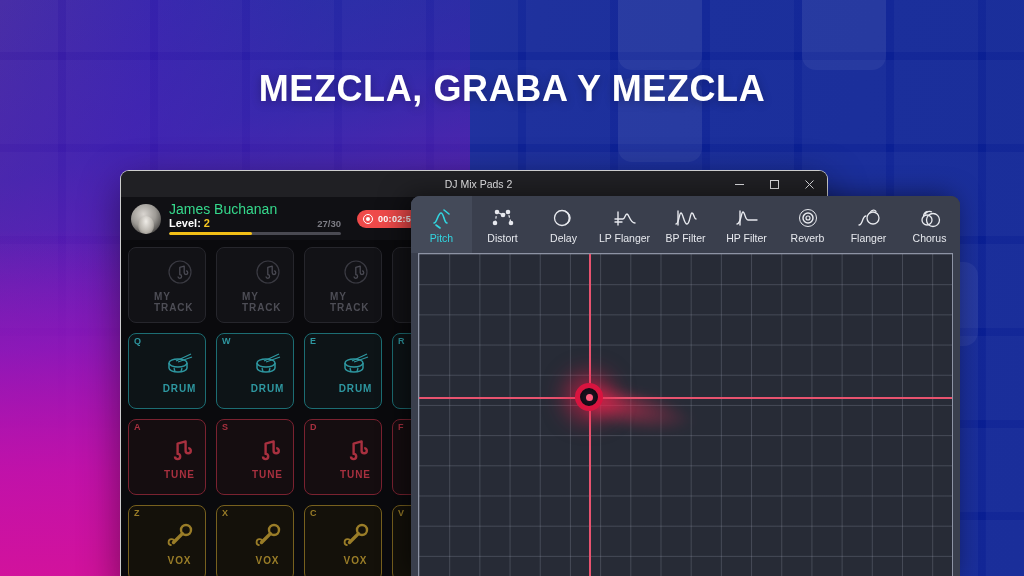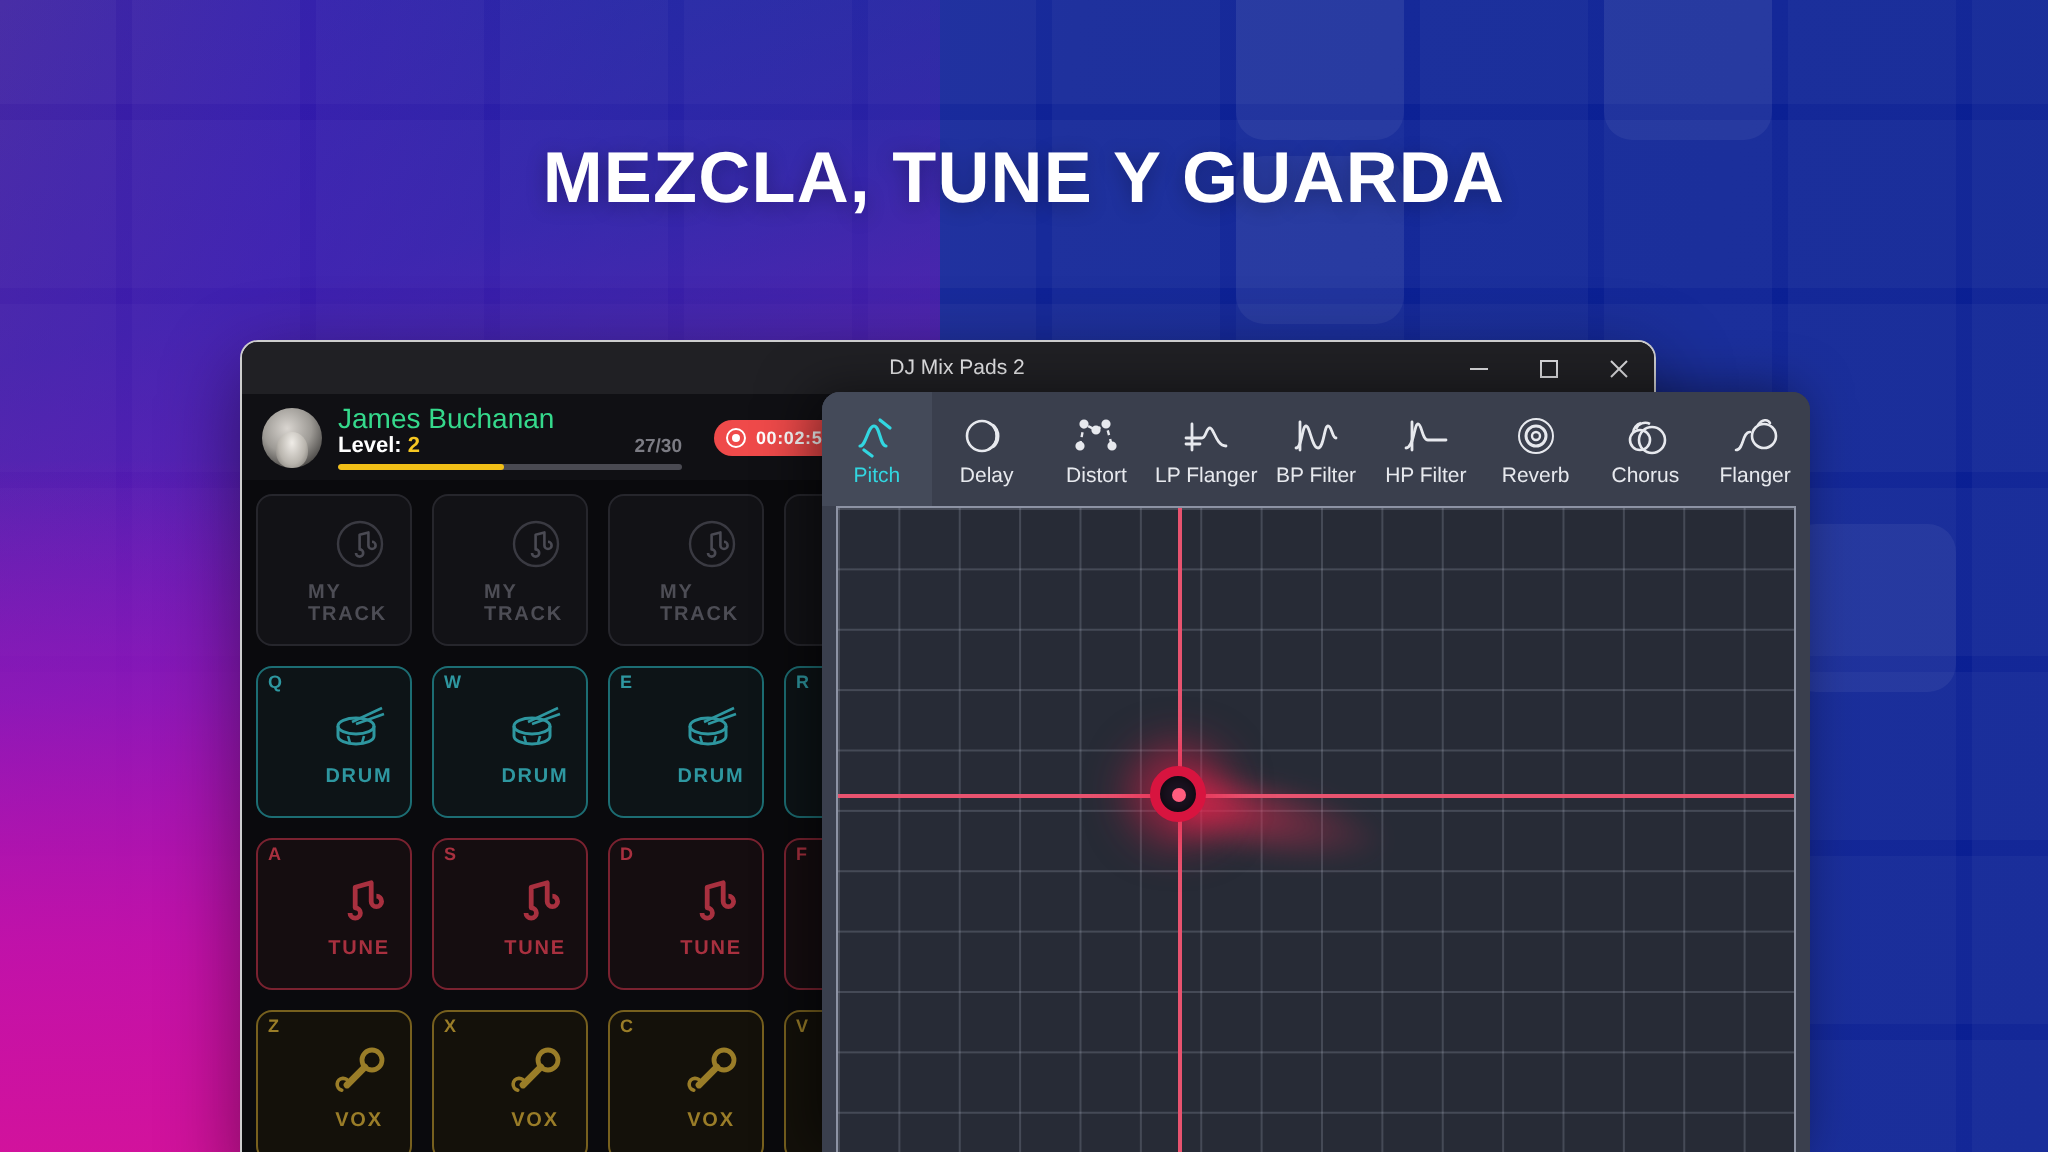--- a/index.html
+++ b/index.html
@@ -182,21 +182,21 @@
   .pad.drum .pad-label, .pad.drum .key { color: #2e97a0; }
   .pad.tune { border-color: #7a2230; background: #150d10; }
   .pad.tune .pad-label, .pad.tune .key { color: #a8303f; }
   .pad.vox { border-color: #77601e; background: #14110a; }
   .pad.vox .pad-label, .pad.vox .key { color: #9a7d28; }
 
   
   #fx-panel {
     position: absolute;
     left: 411px; top: 196px;
-    width: 494px; height: 380px;
+    width: 549px; height: 380px;
     background: #3a3f4d;
     border-radius: 9px 9px 0 0;
     overflow: hidden;
     box-shadow: -6px 0 26px rgba(0,0,0,.5);
   }
   #fx-toolbar {
     height: 57px;
     display: flex;
     align-items: stretch;
     background: #3a3f4d;
@@ -272,21 +272,21 @@
 <div id="backdrop"></div>
 <div id="bg-squares"></div>
 <div class="bg-tile" style="left:618px; top:-14px;"></div>
 <div class="bg-tile" style="left:802px; top:-14px;"></div>
 <div class="bg-tile" style="left:618px; top:78px;"></div>
 <div class="bg-tile" style="left:158px; top:170px;"></div>
 <div class="bg-tile" style="left:894px; top:262px;"></div>
 <div id="bg-gradient-left"></div>
 <div id="bg-gradient-left2"></div>
 
-<div id="headline">MEZCLA, TUNE Y GUARDA</div>
+<div id="headline">MEZCLA, GRABA Y MEZCLA</div>
 
 <div id="app-window">
 
   <div id="titlebar">
     <span id="titlebar-title">DJ Mix Pads 2</span>
     <div id="win-controls">
       <div class="win-btn">
         <svg width="11" height="11" viewBox="0 0 11 11">
             <line x1="1" y1="5.5" x2="10" y2="5.5" stroke="#dcdcdf" stroke-width="1"></line>
           </svg>
@@ -533,45 +533,45 @@
             <path d="M3 16c3 0 4-10 7-10s3 10 6 10"></path>
             <path d="M13 3l5 4"></path>
             <path d="M5 18l4 3"></path>
           </svg>
       </span>
       <span class="fx-label">Pitch</span>
     </div>
 
     <div class="fx-tab">
       <span class="fx-ico">
-        <svg width="22" height="22" viewBox="0 0 22 22" fill="none" stroke="#e7e9ee" stroke-width="1.3">
-            <circle cx="9" cy="11" r="7.5"></circle>
-            <path d="M12 4.2a7.5 7.5 0 0 1 0 13.6" stroke-width="1.3"></path>
-            <path d="M14.5 5.2a7.5 7.5 0 0 1 0 11.6" stroke-width="1"></path>
-          </svg>
-      </span>
-      <span class="fx-label">Delay</span>
-    </div>
-
-    <div class="fx-tab">
-      <span class="fx-ico">
         <svg width="22" height="22" viewBox="0 0 22 22" fill="none" stroke="#e7e9ee" stroke-width="1.2">
             <path d="M3 16 5 5l6 3 5-3 3 11" stroke-dasharray="2.5 2"></path>
             <circle cx="3" cy="16" r="1.7" fill="#e7e9ee"></circle>
             <circle cx="5" cy="5" r="1.7" fill="#e7e9ee"></circle>
             <circle cx="11" cy="8" r="1.7" fill="#e7e9ee"></circle>
             <circle cx="16" cy="5" r="1.7" fill="#e7e9ee"></circle>
             <circle cx="19" cy="16" r="1.7" fill="#e7e9ee"></circle>
           </svg>
       </span>
       <span class="fx-label">Distort</span>
     </div>
 
     <div class="fx-tab">
       <span class="fx-ico">
+        <svg width="22" height="22" viewBox="0 0 22 22" fill="none" stroke="#e7e9ee" stroke-width="1.3">
+            <circle cx="9" cy="11" r="7.5"></circle>
+            <path d="M12 4.2a7.5 7.5 0 0 1 0 13.6" stroke-width="1.3"></path>
+            <path d="M14.5 5.2a7.5 7.5 0 0 1 0 11.6" stroke-width="1"></path>
+          </svg>
+      </span>
+      <span class="fx-label">Delay</span>
+    </div>
+
+    <div class="fx-tab">
+      <span class="fx-ico">
         <svg width="24" height="22" viewBox="0 0 24 22" fill="none" stroke="#e7e9ee" stroke-width="1.4" stroke-linecap="round">
             <path d="M2 12h8c2 0 2-5 4-5s3 9 8 9"></path>
             <line x1="5" y1="5" x2="5" y2="18"></line>
             <line x1="2" y1="15" x2="9" y2="15"></line>
           </svg>
       </span>
       <span class="fx-label">LP Flanger</span>
     </div>
 
     <div class="fx-tab">
@@ -596,43 +596,43 @@
 
     <div class="fx-tab">
       <span class="fx-ico">
         <svg width="22" height="22" viewBox="0 0 22 22" fill="none" stroke="#e7e9ee">
             <circle cx="11" cy="11" r="8.5" stroke-width="1"></circle>
             <circle cx="11" cy="11" r="5" stroke-width="1.5"></circle>
             <circle cx="11" cy="11" r="2" stroke-width="1.2"></circle>
           </svg>
       </span>
       <span class="fx-label">Reverb</span>
+    </div>
+
+    <div class="fx-tab">
+      <span class="fx-ico">
+        <svg width="24" height="22" viewBox="0 0 24 22" fill="none" stroke="#e7e9ee" stroke-width="1.3" stroke-linecap="round">
+            <path d="M2 18c4 0 3-9 7-9"></path>
+            <circle cx="16" cy="11" r="6"></circle>
+            <path d="M13 5.5c2-3 5-3 6-1"></path>
+          </svg>
+      </span>
+      <span class="fx-label">Flanger</span>
     </div>
 
     <div class="fx-tab">
       <span class="fx-ico">
         <svg width="24" height="22" viewBox="0 0 24 22" fill="none" stroke="#e7e9ee" stroke-width="1.3">
             <circle cx="15" cy="13" r="6.5"></circle>
             <circle cx="9" cy="13" r="5"></circle>
             <path d="M7 7.5a5 5 0 0 1 7-2.5"></path>
             <path d="M5.5 9.5a5.5 5.5 0 0 1 4-5"></path>
           </svg>
       </span>
       <span class="fx-label">Chorus</span>
-    </div>
-
-    <div class="fx-tab">
-      <span class="fx-ico">
-        <svg width="24" height="22" viewBox="0 0 24 22" fill="none" stroke="#e7e9ee" stroke-width="1.3" stroke-linecap="round">
-            <path d="M2 18c4 0 3-9 7-9"></path>
-            <circle cx="16" cy="11" r="6"></circle>
-            <path d="M13 5.5c2-3 5-3 6-1"></path>
-          </svg>
-      </span>
-      <span class="fx-label">Flanger</span>
     </div>
   </div>
 
   <div id="xy-pad">
     <div id="xy-grid"></div>
     <div id="xy-trail" style="left: 172px; top: 130px;"></div>
     <div id="xy-crosshair-v" style="left: 170px;"></div>
     <div id="xy-crosshair-h" style="top: 143px;"></div>
     <div id="xy-handle" style="left: 170px; top: 143px;">
         <i></i>

